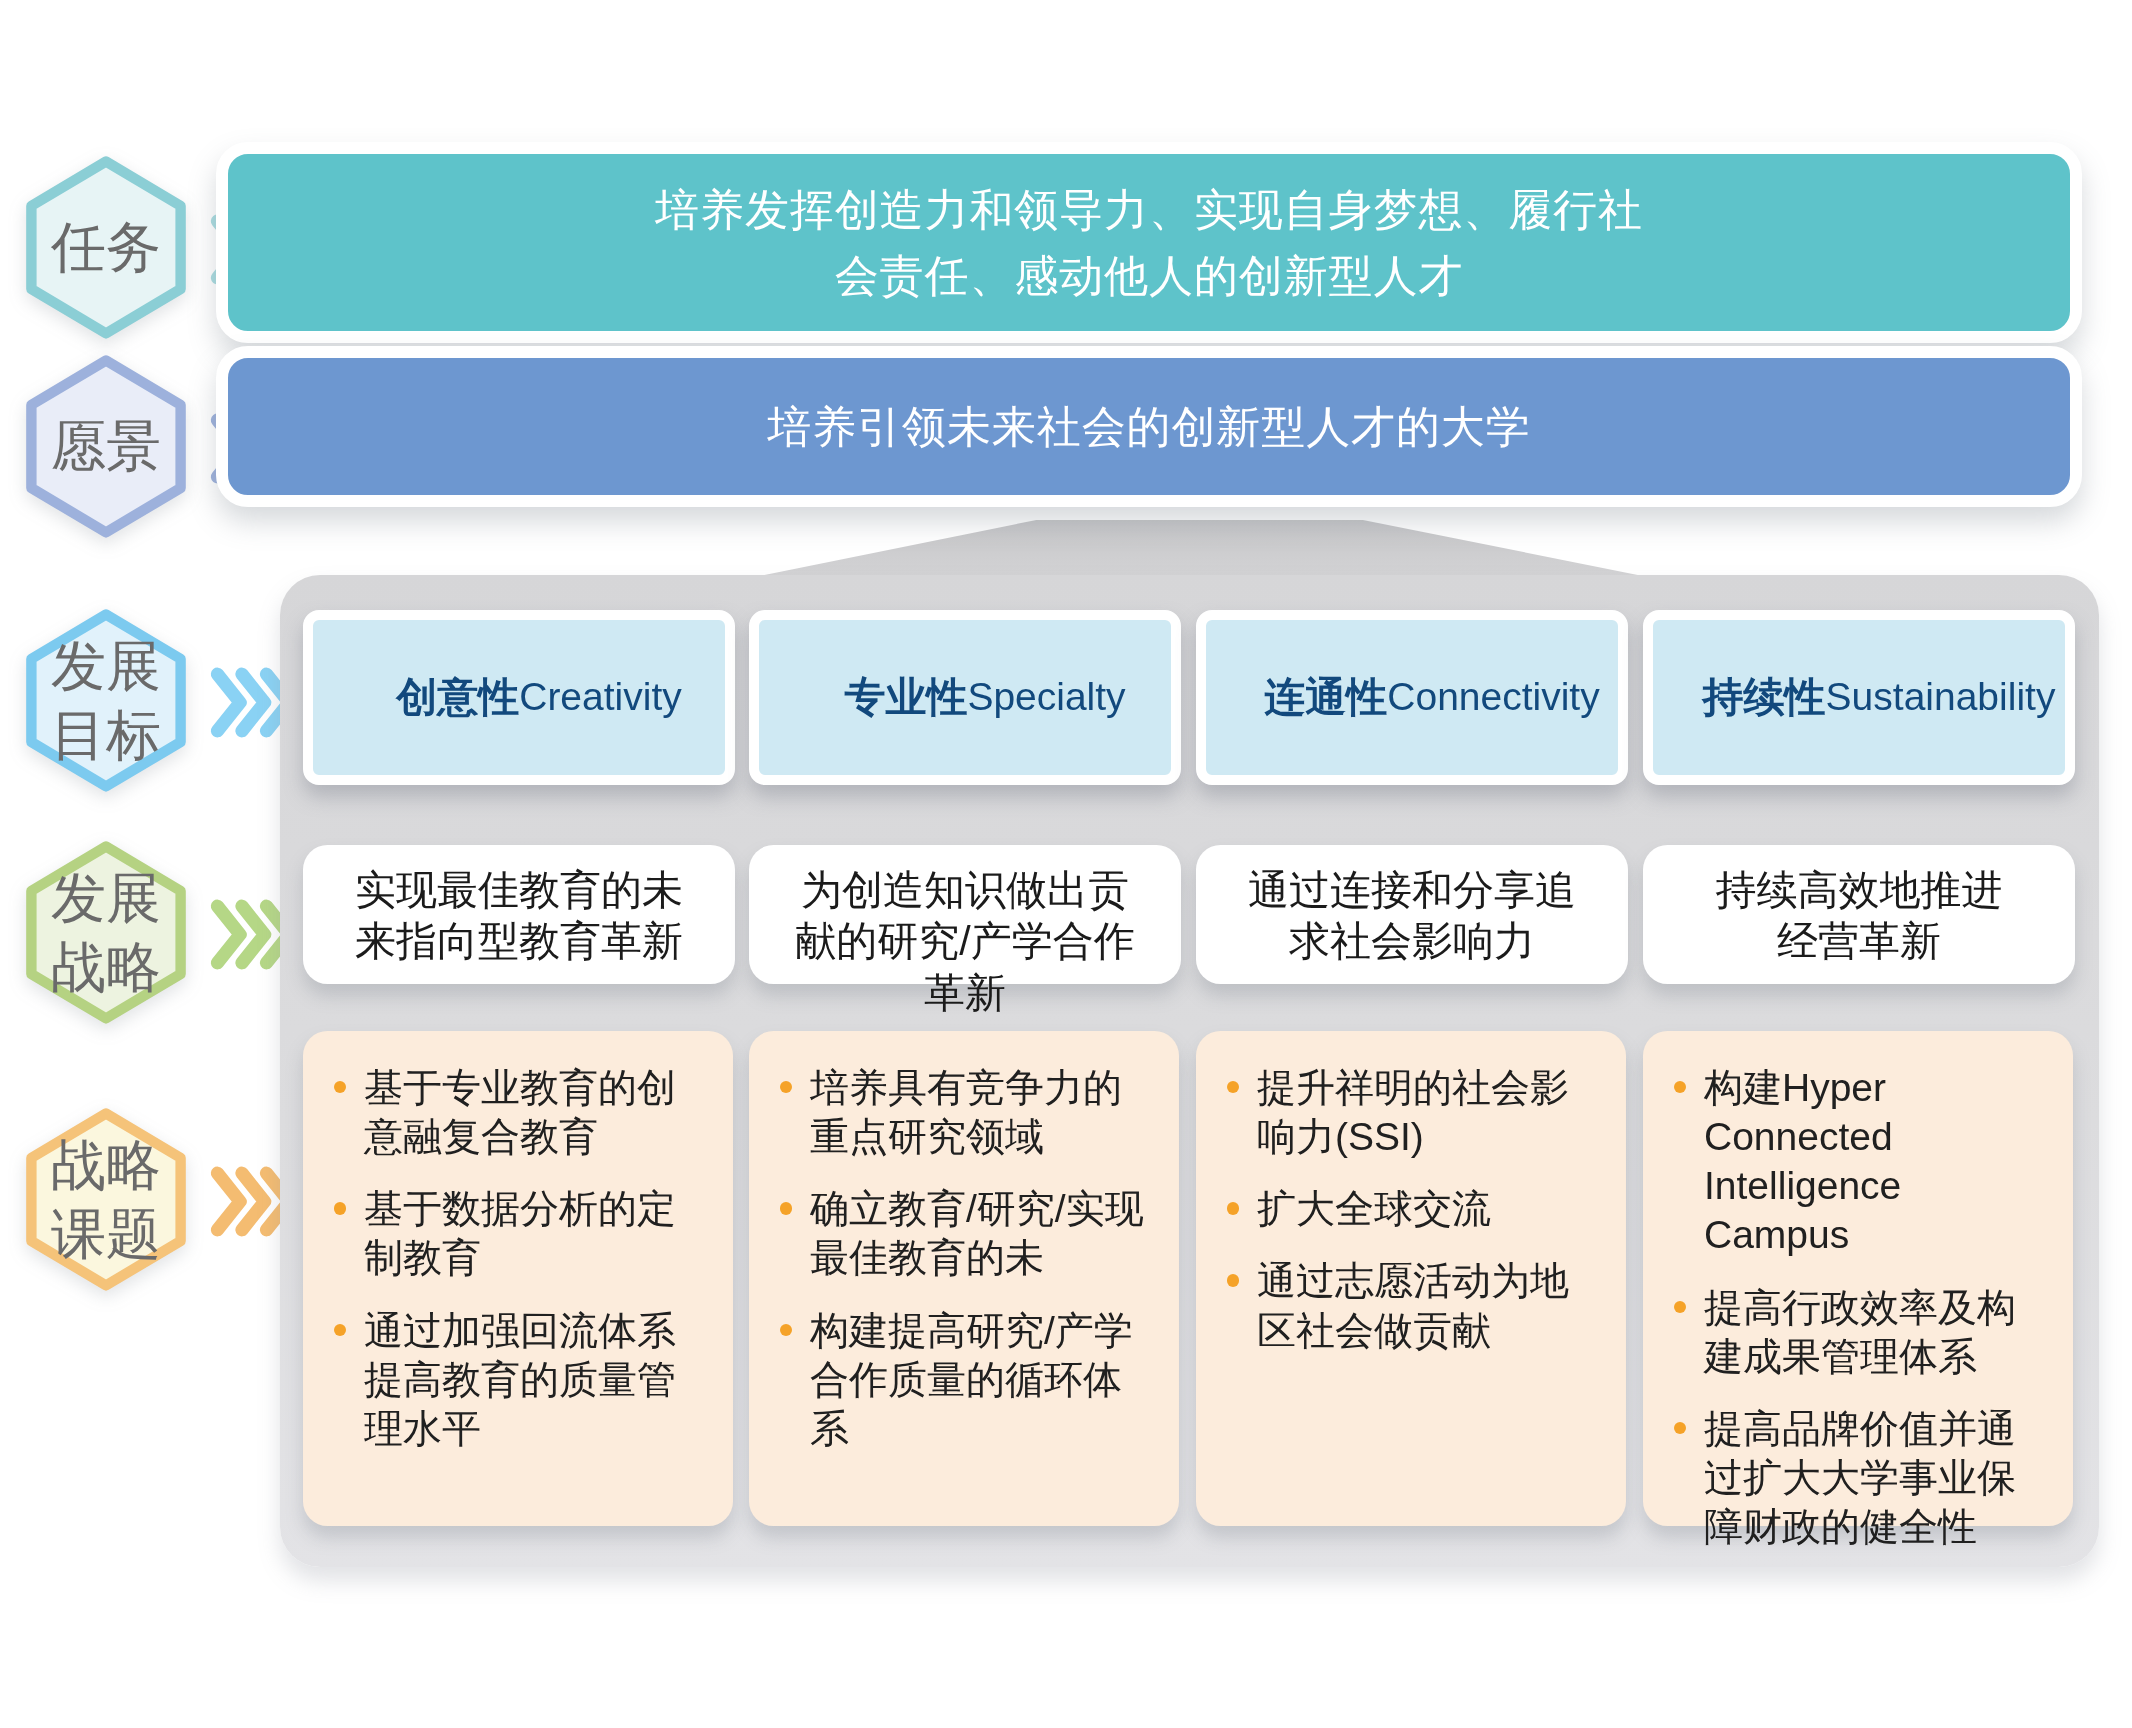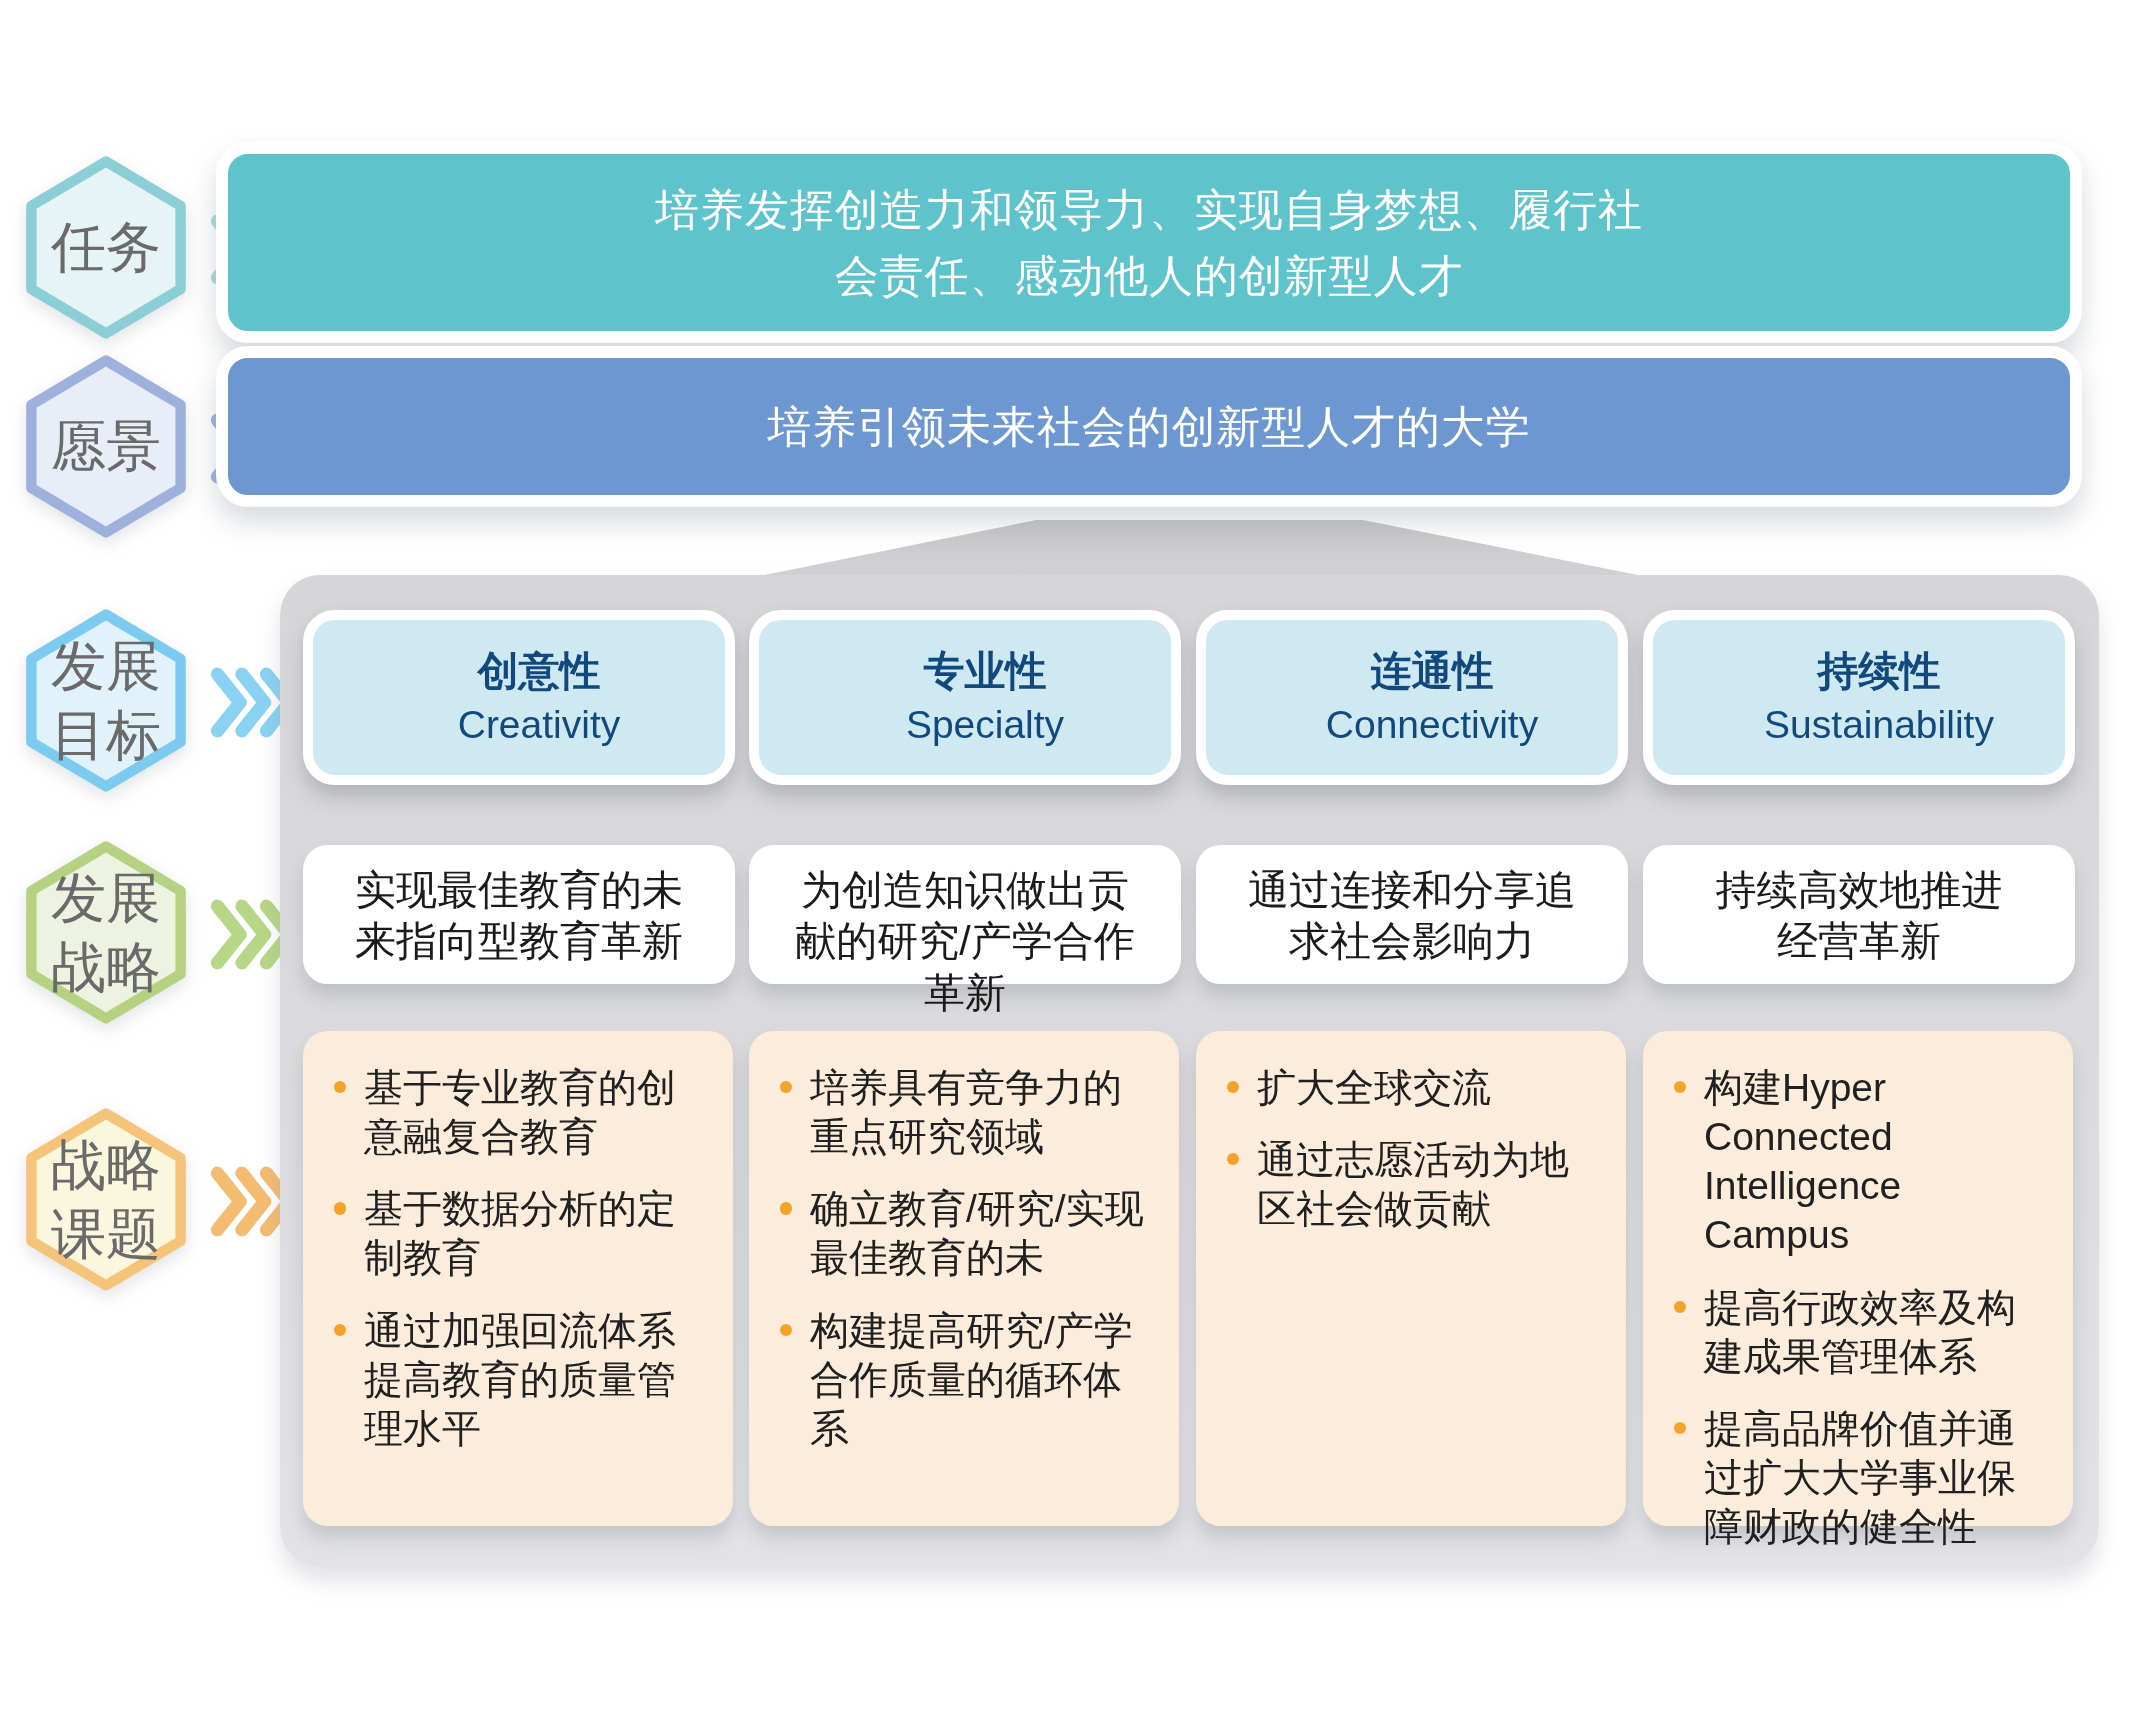--- a/index.html
+++ b/index.html
@@ -53,22 +53,22 @@
     position:absolute; left:280px; top:575px; width:1819px; height:992px;
     border-radius:40px; z-index:2;
     background:linear-gradient(180deg,#d6d6d8 0%,#dcdcde 55%,#e3e3e6 100%);
     box-shadow:0 13.2px 21px rgba(140,145,155,.25);
   }
   .col { position:absolute; top:0; height:100%; width:432px; }
   .col-0 { left:23px; } .col-1 { left:469px; } .col-2 { left:916px; } .col-3 { left:1363px; }
 
   .goal-box {
     position:absolute; top:35px; left:0; right:0; height:175px; box-sizing:border-box;
-    background:var(--goal-fill); border:10.4px solid #fff; border-radius:32px;
-    display:flex; flex-direction:column; align-items:center; justify-content:center;
+    background:var(--goal-fill); border:10.4px solid #fff; border-radius:16px;
+    display:flex; flex-direction:row; align-items:center; justify-content:center;
     box-shadow:0 11.4px 19px rgba(110,116,128,.35);
     padding-left:40px;
   }
   .goal-cn { color:var(--goal-text); font-size:41px; font-weight:600; line-height:1.35; }
   .goal-en { color:var(--goal-text); font-size:39px; font-weight:500; line-height:1.35; }
 
   .strategy-box {
     position:absolute; top:270px; left:0; right:0; height:139px; box-sizing:border-box;
     background:#ffffff; border-radius:24.6px; padding:20px 38px 0 38px;
     text-align:center; overflow:visible;
@@ -227,20 +227,21 @@
       <div class="goal-box">
         <div class="goal-cn">连通性</div>
         <div class="goal-en">Connectivity</div>
       </div>
       <div class="strategy-box">
         <div class="strategy-text">通过连接和分享追
 求社会影响力</div>
       </div>
       <div class="topics-box">
         <ul class="topics-list">
+            <li class="topic-item">提升祥明的社会影响力(SSI)</li>
             <li class="topic-item">扩大全球交流</li>
             <li class="topic-item">通过志愿活动为地区社会做贡献</li>
           </ul>
       </div>
     </div>
 
     <div class="col col-3">
       <div class="goal-box">
         <div class="goal-cn">持续性</div>
         <div class="goal-en">Sustainability</div>

